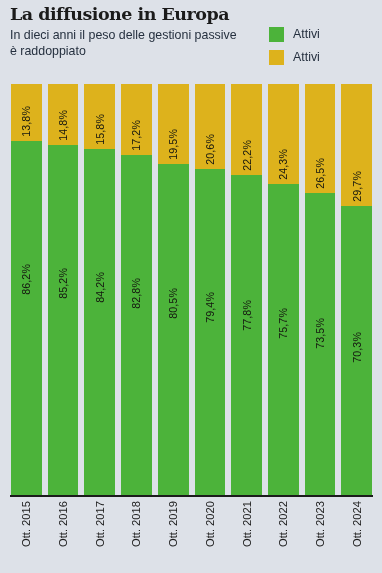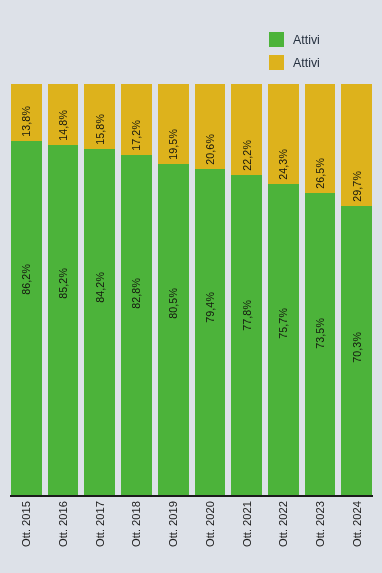--- a/index.html
+++ b/index.html
@@ -49,21 +49,21 @@
 
   
   .legend {
     position: absolute;
     left: 269px;
     top: 27px;
   }
 
   .legend-row {
     display: flex;
-    align-items: flex-end;
+    align-items: flex-start;
     height: 20px;
     margin-bottom: 3px;
   }
 
   .legend-swatch {
     width: 15px;
     height: 15px;
     flex: 0 0 15px;
   }
 
@@ -147,20 +147,24 @@
     white-space: nowrap;
     writing-mode: vertical-rl;
     transform: rotate(180deg);
   }
 </style>
 </head>
 <body>
 
 <div id="chart-root">
 
+  <div class="header">
+    <div class="chart-title">La diffusione in Europa</div>
+    <div class="chart-subtitle">In dieci anni il peso delle gestioni passive è raddoppiato</div>
+  </div>
 
   <div class="legend" id="legend">
       <div class="legend-row">
         <span class="legend-swatch" style="background: rgb(76, 179, 58);"></span>
         <span class="legend-label">Attivi</span>
       </div>
       <div class="legend-row">
         <span class="legend-swatch" style="background: rgb(221, 178, 28);"></span>
         <span class="legend-label">Attivi</span>
       </div>

